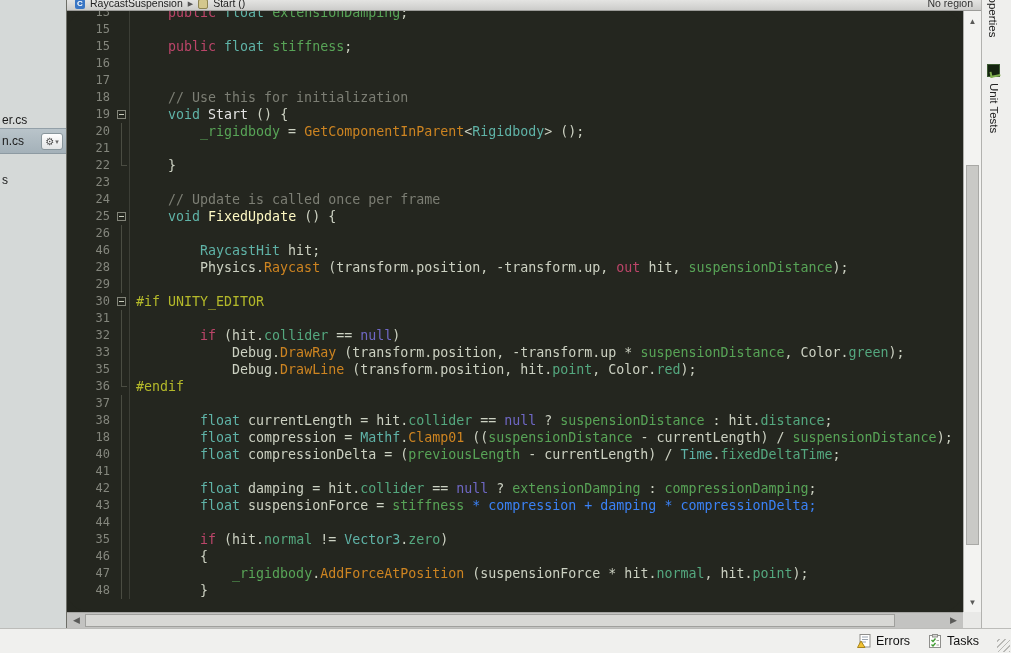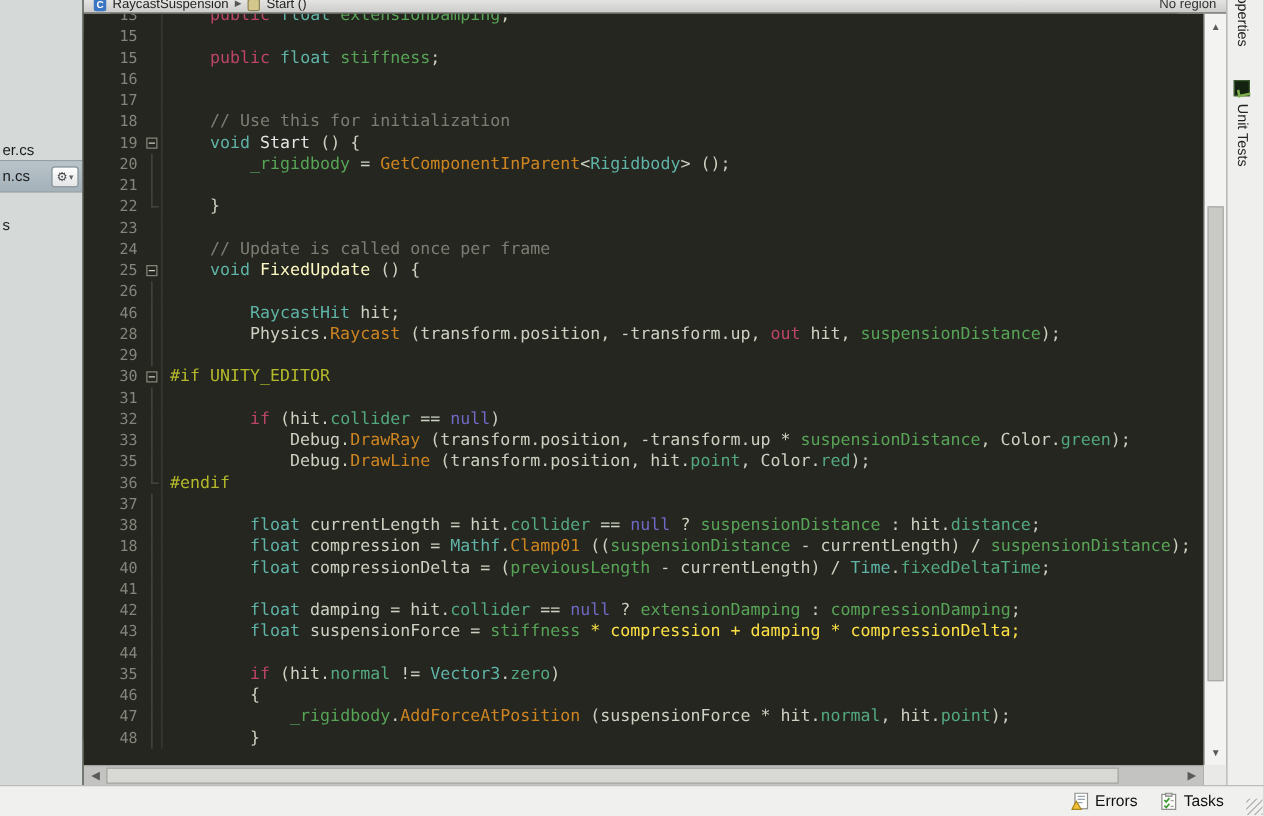--- a/index.html
+++ b/index.html
@@ -298,21 +298,21 @@
           <div class="fold">
             <span class="fline"></span>
           </div>
           <div class="codeline"><span style="color: rgb(204, 209, 194);">        </span><span style="color: rgb(95, 179, 167);">float</span><span style="color: rgb(204, 209, 194);"> damping = hit.</span><span style="color: rgb(84, 168, 127);">collider</span><span style="color: rgb(204, 209, 194);"> == </span><span style="color: rgb(111, 104, 197);">null</span><span style="color: rgb(204, 209, 194);"> ? </span><span style="color: rgb(88, 164, 87);">extensionDamping</span><span style="color: rgb(204, 209, 194);"> : </span><span style="color: rgb(88, 164, 87);">compressionDamping</span><span style="color: rgb(204, 209, 194);">;</span></div>
         </div>
         <div class="row">
           <div class="ln">43</div>
           <div class="fold">
             <span class="fline"></span>
           </div>
-          <div class="codeline"><span style="color: rgb(204, 209, 194);">        </span><span style="color: rgb(95, 179, 167);">float</span><span style="color: rgb(204, 209, 194);"> suspensionForce = </span><span style="color: rgb(88, 164, 87);">stiffness</span><span style="color: #fde047;"> * compression + damping * compressionDelta;</span></div>
+          <div class="codeline"><span style="color: rgb(204, 209, 194);">        </span><span style="color: rgb(95, 179, 167);">float</span><span style="color: rgb(204, 209, 194);"> suspensionForce = </span><span style="color: rgb(88, 164, 87);">stiffness</span><span style="color: #3b82f6;"> * compression + damping * compressionDelta;</span></div>
         </div>
         <div class="row">
           <div class="ln">44</div>
           <div class="fold">
             <span class="fline"></span>
           </div>
           <div class="codeline"></div>
         </div>
         <div class="row">
           <div class="ln">35</div>

